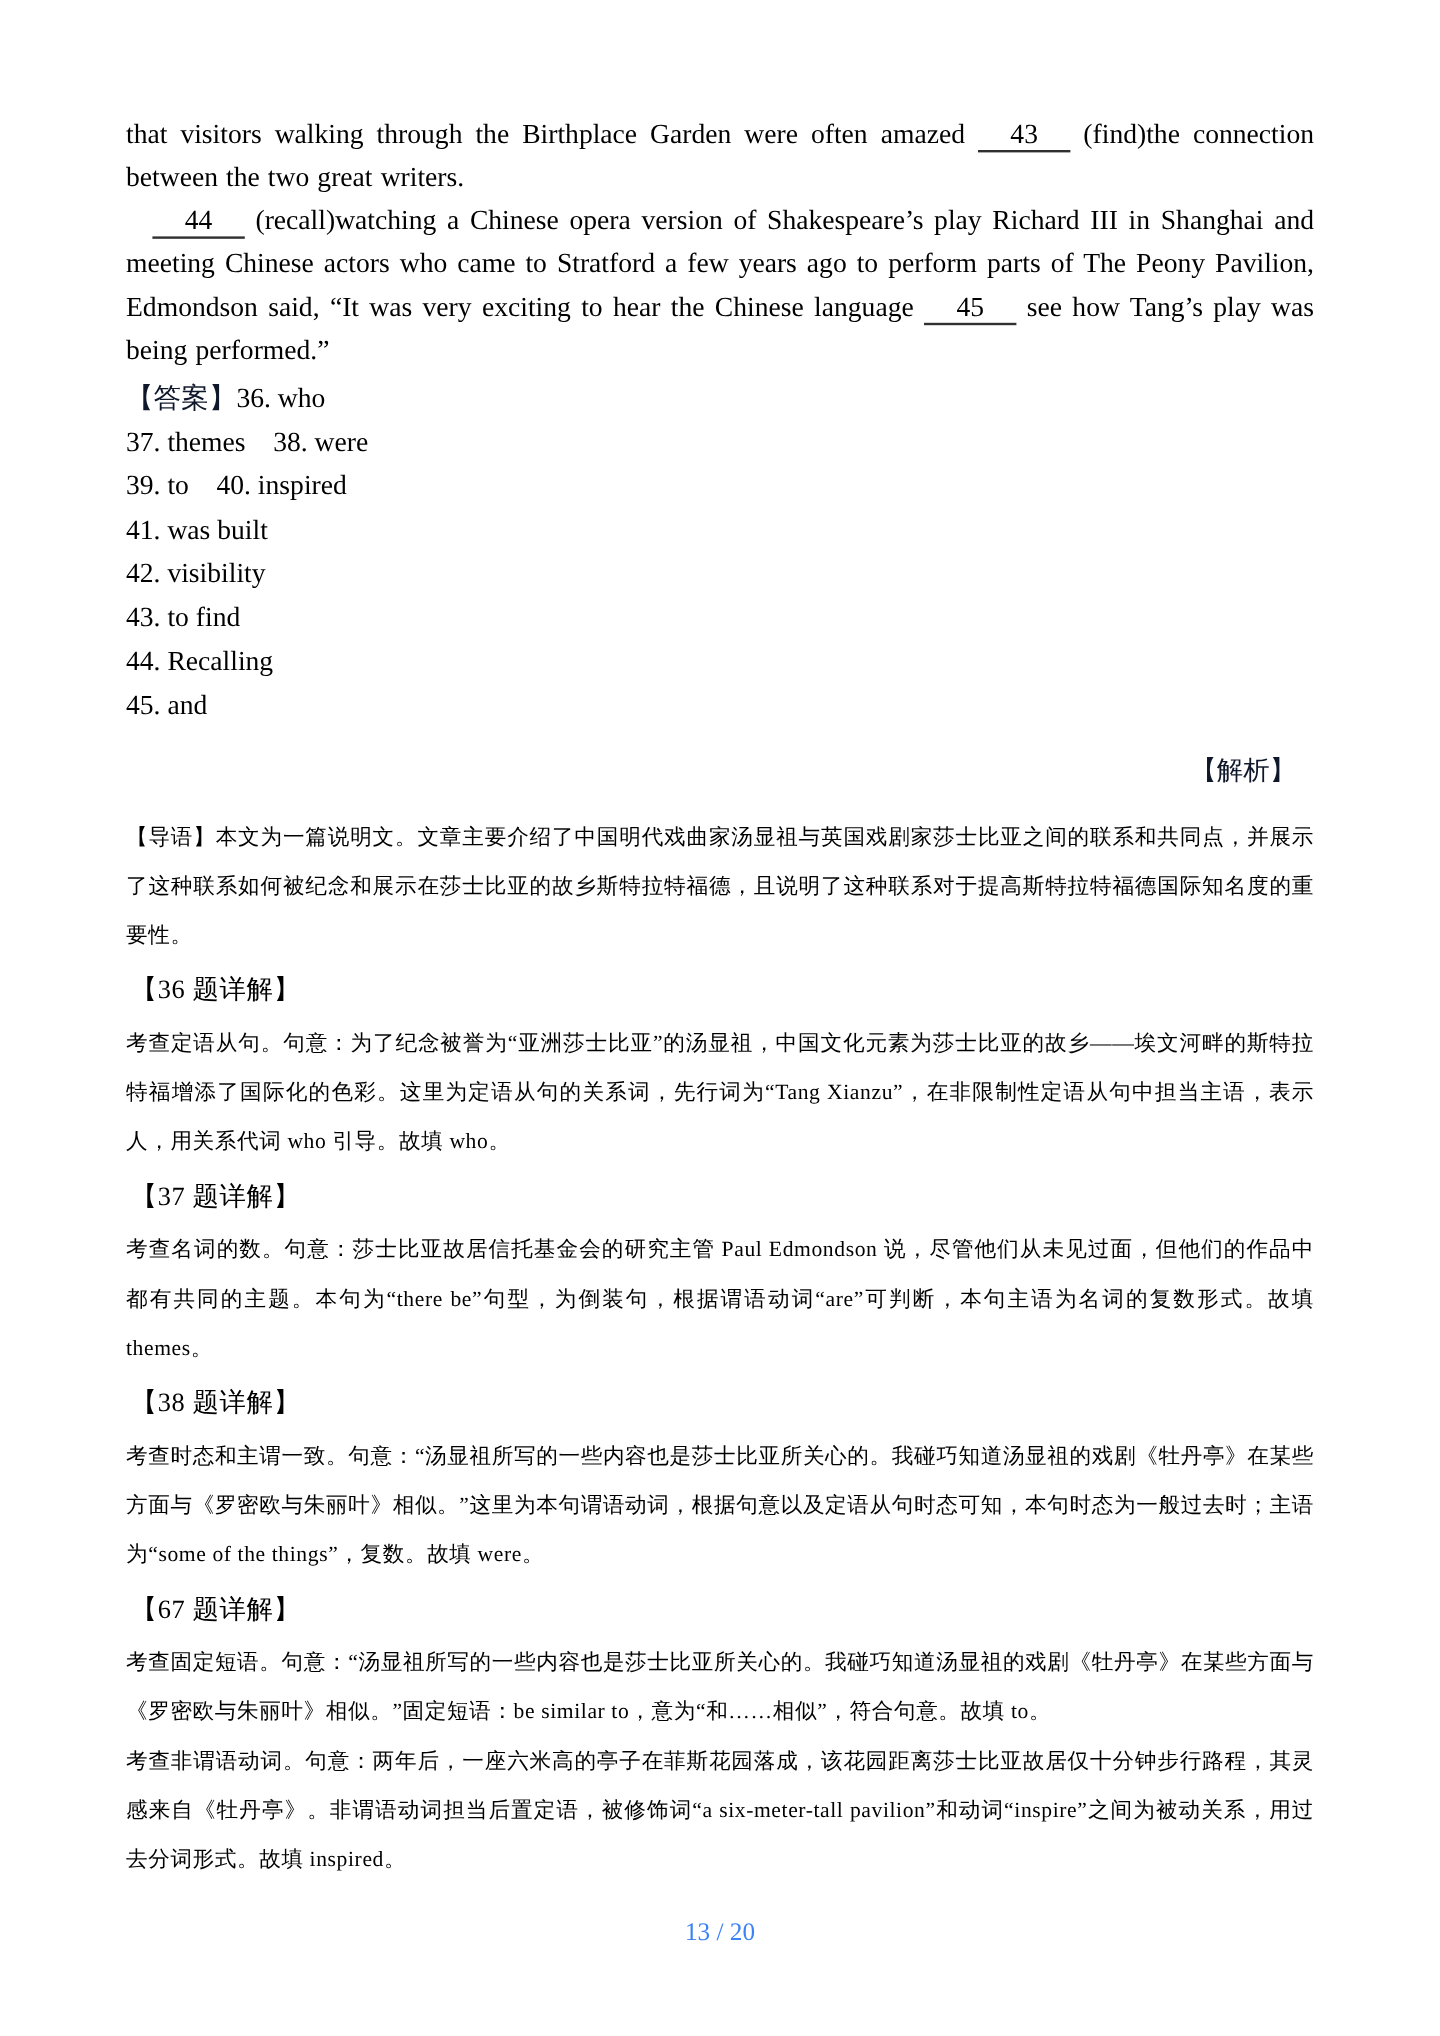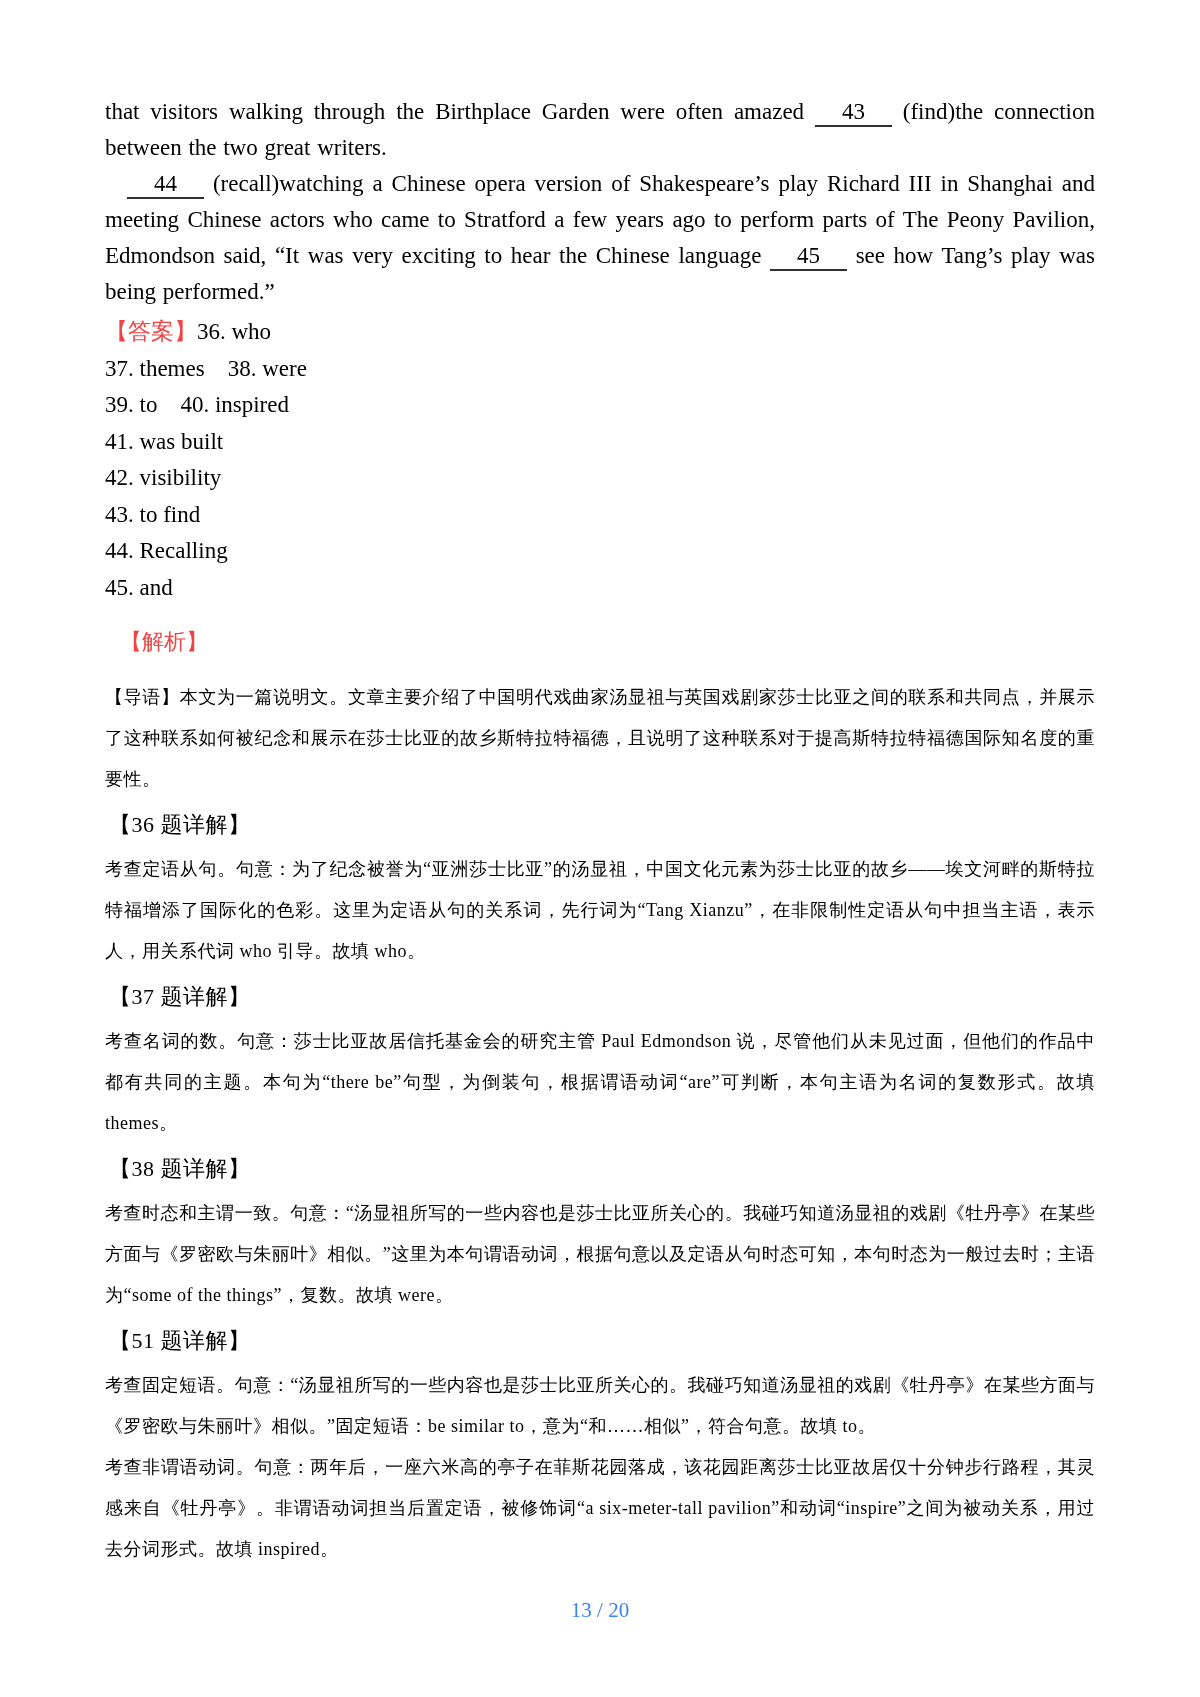--- a/index.html
+++ b/index.html
@@ -10,21 +10,21 @@
   }
   .page{box-sizing:border-box;width:1200px;height:1196px;padding:94px 105px 0 105px;position:relative;}
   .eng{font-size:23px;line-height:36px;text-align:justify;margin:0;word-spacing:1px;}
   .eng.indent{text-indent:22px;}
   .blank{
     display:inline-block;border-bottom:2px solid #303030;
     padding:0 27px;text-indent:0;line-height:26px;
   }
   .answers{margin-top:4px;}
   .ans-line{font-size:23px;line-height:36.5px;margin:0;white-space:pre-wrap;text-align:left;}
-  .blue{color:#ef4444;}
+  .blue{color:#0f172a;text-align:right;}
   .label-line{font-size:22px;line-height:41px;margin:15px;}
   .cn{font-size:18px;line-height:41px;margin:0;text-align:justify;letter-spacing:0.5px;}
   .cn-head{font-size:22px;line-height:41px;margin:4px;text-align:left;letter-spacing:0.5px;}
   .footer{
     position:absolute;left:0;right:0;top:1598px;text-align:center;
     font-size:21px;color:#3b82f6;
   }
 </style>
 </head>
 <body>
@@ -52,21 +52,21 @@
   <div class="analysis">
     <p class="label-line blue">【解析】</p>
     <p class="cn"><span>【导语】</span><span>本文为一篇说明文。文章主要介绍了中国明代戏曲家汤显祖与英国戏剧家莎士比亚之间的联系和共同点，并展示了这种联系如何被纪念和展示在莎士比亚的故乡斯特拉特福德，且说明了这种联系对于提高斯特拉特福德国际知名度的重要性。</span></p>
     <div id="details">
         <p class="cn-head">【36 题详解】</p>
         <p class="cn">考查定语从句。句意：为了纪念被誉为“亚洲莎士比亚”的汤显祖，中国文化元素为莎士比亚的故乡——埃文河畔的斯特拉特福增添了国际化的色彩。这里为定语从句的关系词，先行词为“Tang Xianzu”，在非限制性定语从句中担当主语，表示人，用关系代词 who 引导。故填 who。</p>
         <p class="cn-head">【37 题详解】</p>
         <p class="cn">考查名词的数。句意：莎士比亚故居信托基金会的研究主管 Paul Edmondson 说，尽管他们从未见过面，但他们的作品中都有共同的主题。本句为“there be”句型，为倒装句，根据谓语动词“are”可判断，本句主语为名词的复数形式。故填 themes。</p>
         <p class="cn-head">【38 题详解】</p>
         <p class="cn">考查时态和主谓一致。句意：“汤显祖所写的一些内容也是莎士比亚所关心的。我碰巧知道汤显祖的戏剧《牡丹亭》在某些方面与《罗密欧与朱丽叶》相似。”这里为本句谓语动词，根据句意以及定语从句时态可知，本句时态为一般过去时；主语为“some of the things”，复数。故填 were。</p>
-        <p class="cn-head">【51 题详解】</p>
+        <p class="cn-head">【67 题详解】</p>
         <p class="cn">考查固定短语。句意：“汤显祖所写的一些内容也是莎士比亚所关心的。我碰巧知道汤显祖的戏剧《牡丹亭》在某些方面与《罗密欧与朱丽叶》相似。”固定短语：be similar to，意为“和……相似”，符合句意。故填 to。</p>
         <p class="cn">考查非谓语动词。句意：两年后，一座六米高的亭子在菲斯花园落成，该花园距离莎士比亚故居仅十分钟步行路程，其灵感来自《牡丹亭》。非谓语动词担当后置定语，被修饰词“a six-meter-tall pavilion”和动词“inspire”之间为被动关系，用过去分词形式。故填 inspired。</p>
       </div>
   </div>
 
   <div class="footer">13 / 20</div>
 
 </div>
 
 </body></html>

